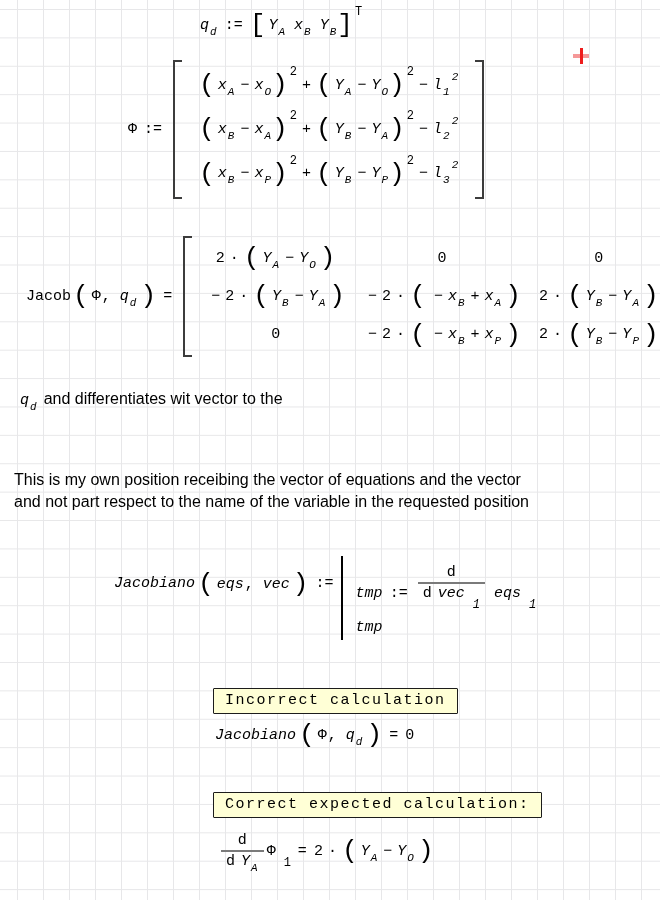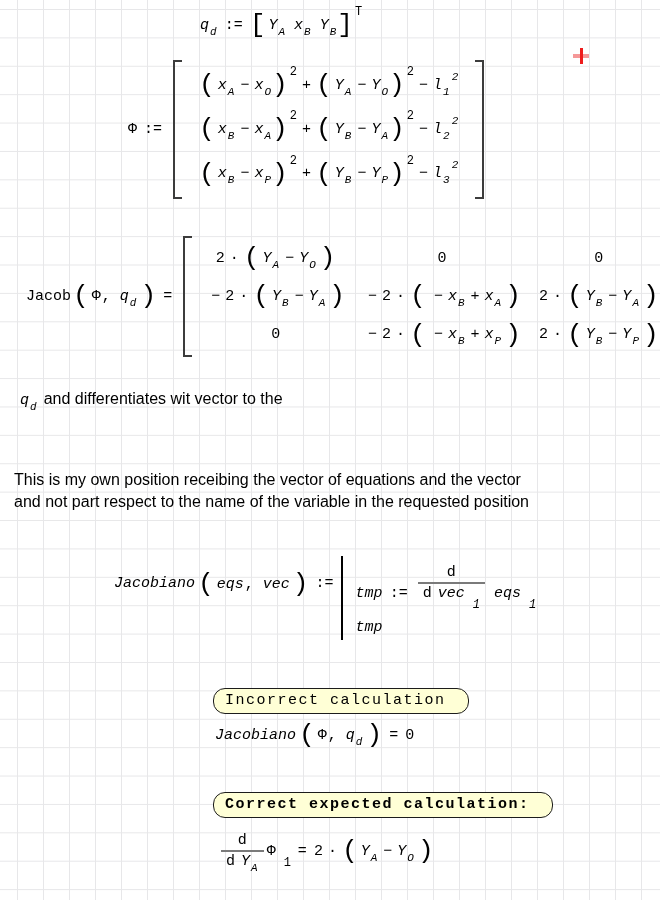--- a/index.html
+++ b/index.html
@@ -63,25 +63,25 @@
   .eq-correct{left:218px;top:832px;}
   
   .para{position:absolute;font-family:"Liberation Sans", sans-serif;color:var(--ink);}
   #para1{left:14px;top:383px;font-size:16px;line-height:31px;}
   #para2{left:14px;top:469px;font-size:16px;line-height:21.5px;}
   .imath{font-family:"Liberation Mono", monospace;font-size:15px;font-style:italic;margin:0 6px;}
   .imath .msub{font-size:11px;}
   
   .callout{
     position:absolute;font-family:"Liberation Mono", monospace;font-size:15px;
-    letter-spacing:1.5px;padding:3px 22px 4px 11px;background:var(--callout-bg);
-    border:1px solid var(--callout-border);border-radius:12px;color:var(--ink);
+    letter-spacing:1.5px;padding:3px 11px 4px 11px;background:var(--callout-bg);
+    border:1px solid var(--callout-border);border-radius:1px;color:var(--ink);
   }
   #callout1{left:213px;top:688px;}
-  #callout2{left:213px;top:792px;font-weight:bold;}
+  #callout2{left:213px;top:792px;}
   
   #crosshair{position:absolute;left:573px;top:48px;width:16px;height:16px;}
   .ch-h{position:absolute;left:0;top:6px;width:16px;height:4px;background:var(--cursor-h);}
   .ch-v{position:absolute;left:6.5px;top:0;width:3px;height:16px;background:var(--cursor-v);}
 </style>
 </head>
 <body>
 
 <div class="page">
 

